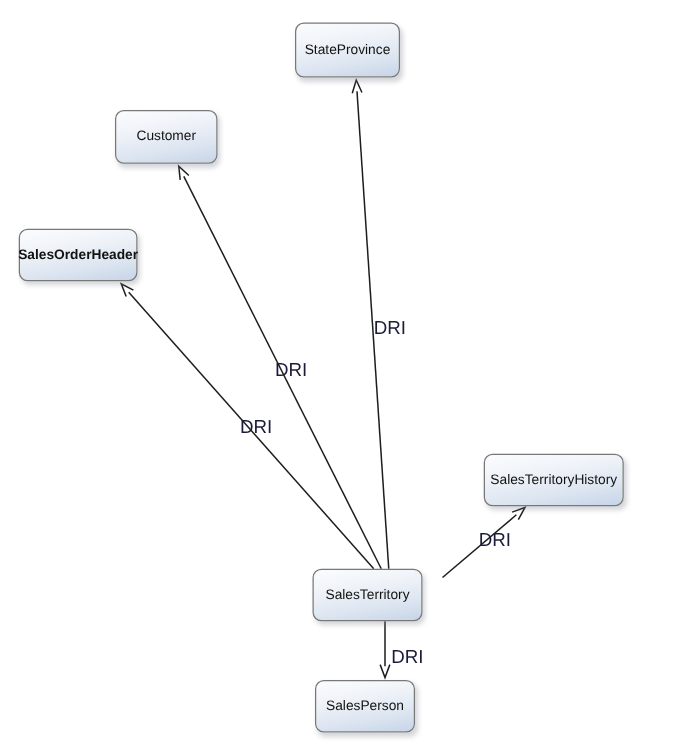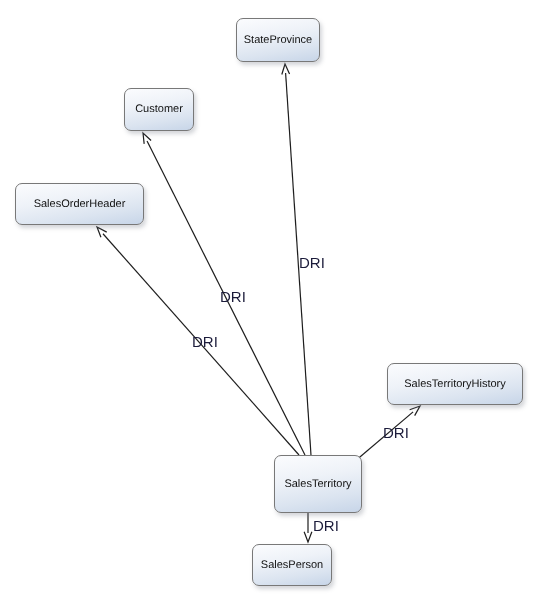--- a/index.html
+++ b/index.html
@@ -89,30 +89,30 @@
       <g>
         <line x1="308" y1="497" x2="308" y2="532.98" stroke="#1d1d1d" stroke-width="1.2"></line>
         <polyline points="304.124983433974,531.7051349395427 308,542 311.875016566026,531.7051349395427" fill="none" stroke="#1d1d1d" stroke-width="1.2" stroke-linejoin="miter"></polyline>
       </g>
     </svg>
 
   <div id="node-layer">
       <div class="node" style="left: 236px; top: 18px; width: 84px; height: 44px;">
         <span class="node-label">StateProvince</span>
       </div>
-      <div class="node" style="left: 92px; top: 88px; width: 70px; height: 43px; margin-left: 32px;">
+      <div class="node" style="left: 92px; top: 88px; width: 82px; height: 43px;">
         <span class="node-label">Customer</span>
       </div>
-      <div class="node" style="left: 15px; top: 183px; width: 129px; height: 42px;">
+      <div class="node" style="left: 15px; top: 183px; width: 95px; height: 42px; font-weight: bold;">
         <span class="node-label">SalesOrderHeader</span>
       </div>
-      <div class="node" style="left: 387px; top: 363px; width: 136px; height: 42px;">
+      <div class="node" style="left: 387px; top: 363px; width: 112px; height: 42px;">
         <span class="node-label">SalesTerritoryHistory</span>
       </div>
-      <div class="node" style="left: 274px; top: 455px; width: 88px; height: 58px;">
+      <div class="node" style="left: 250px; top: 455px; width: 88px; height: 42px;">
         <span class="node-label">SalesTerritory</span>
       </div>
       <div class="node" style="left: 252px; top: 544px; width: 80px; height: 42px;">
         <span class="node-label">SalesPerson</span>
       </div>
     </div>
   <div id="label-layer">
       <div class="edge-label" style="left: 299px; top: 255px;">DRI</div>
       <div class="edge-label" style="left: 220px; top: 289px;">DRI</div>
       <div class="edge-label" style="left: 192px; top: 334px;">DRI</div>

